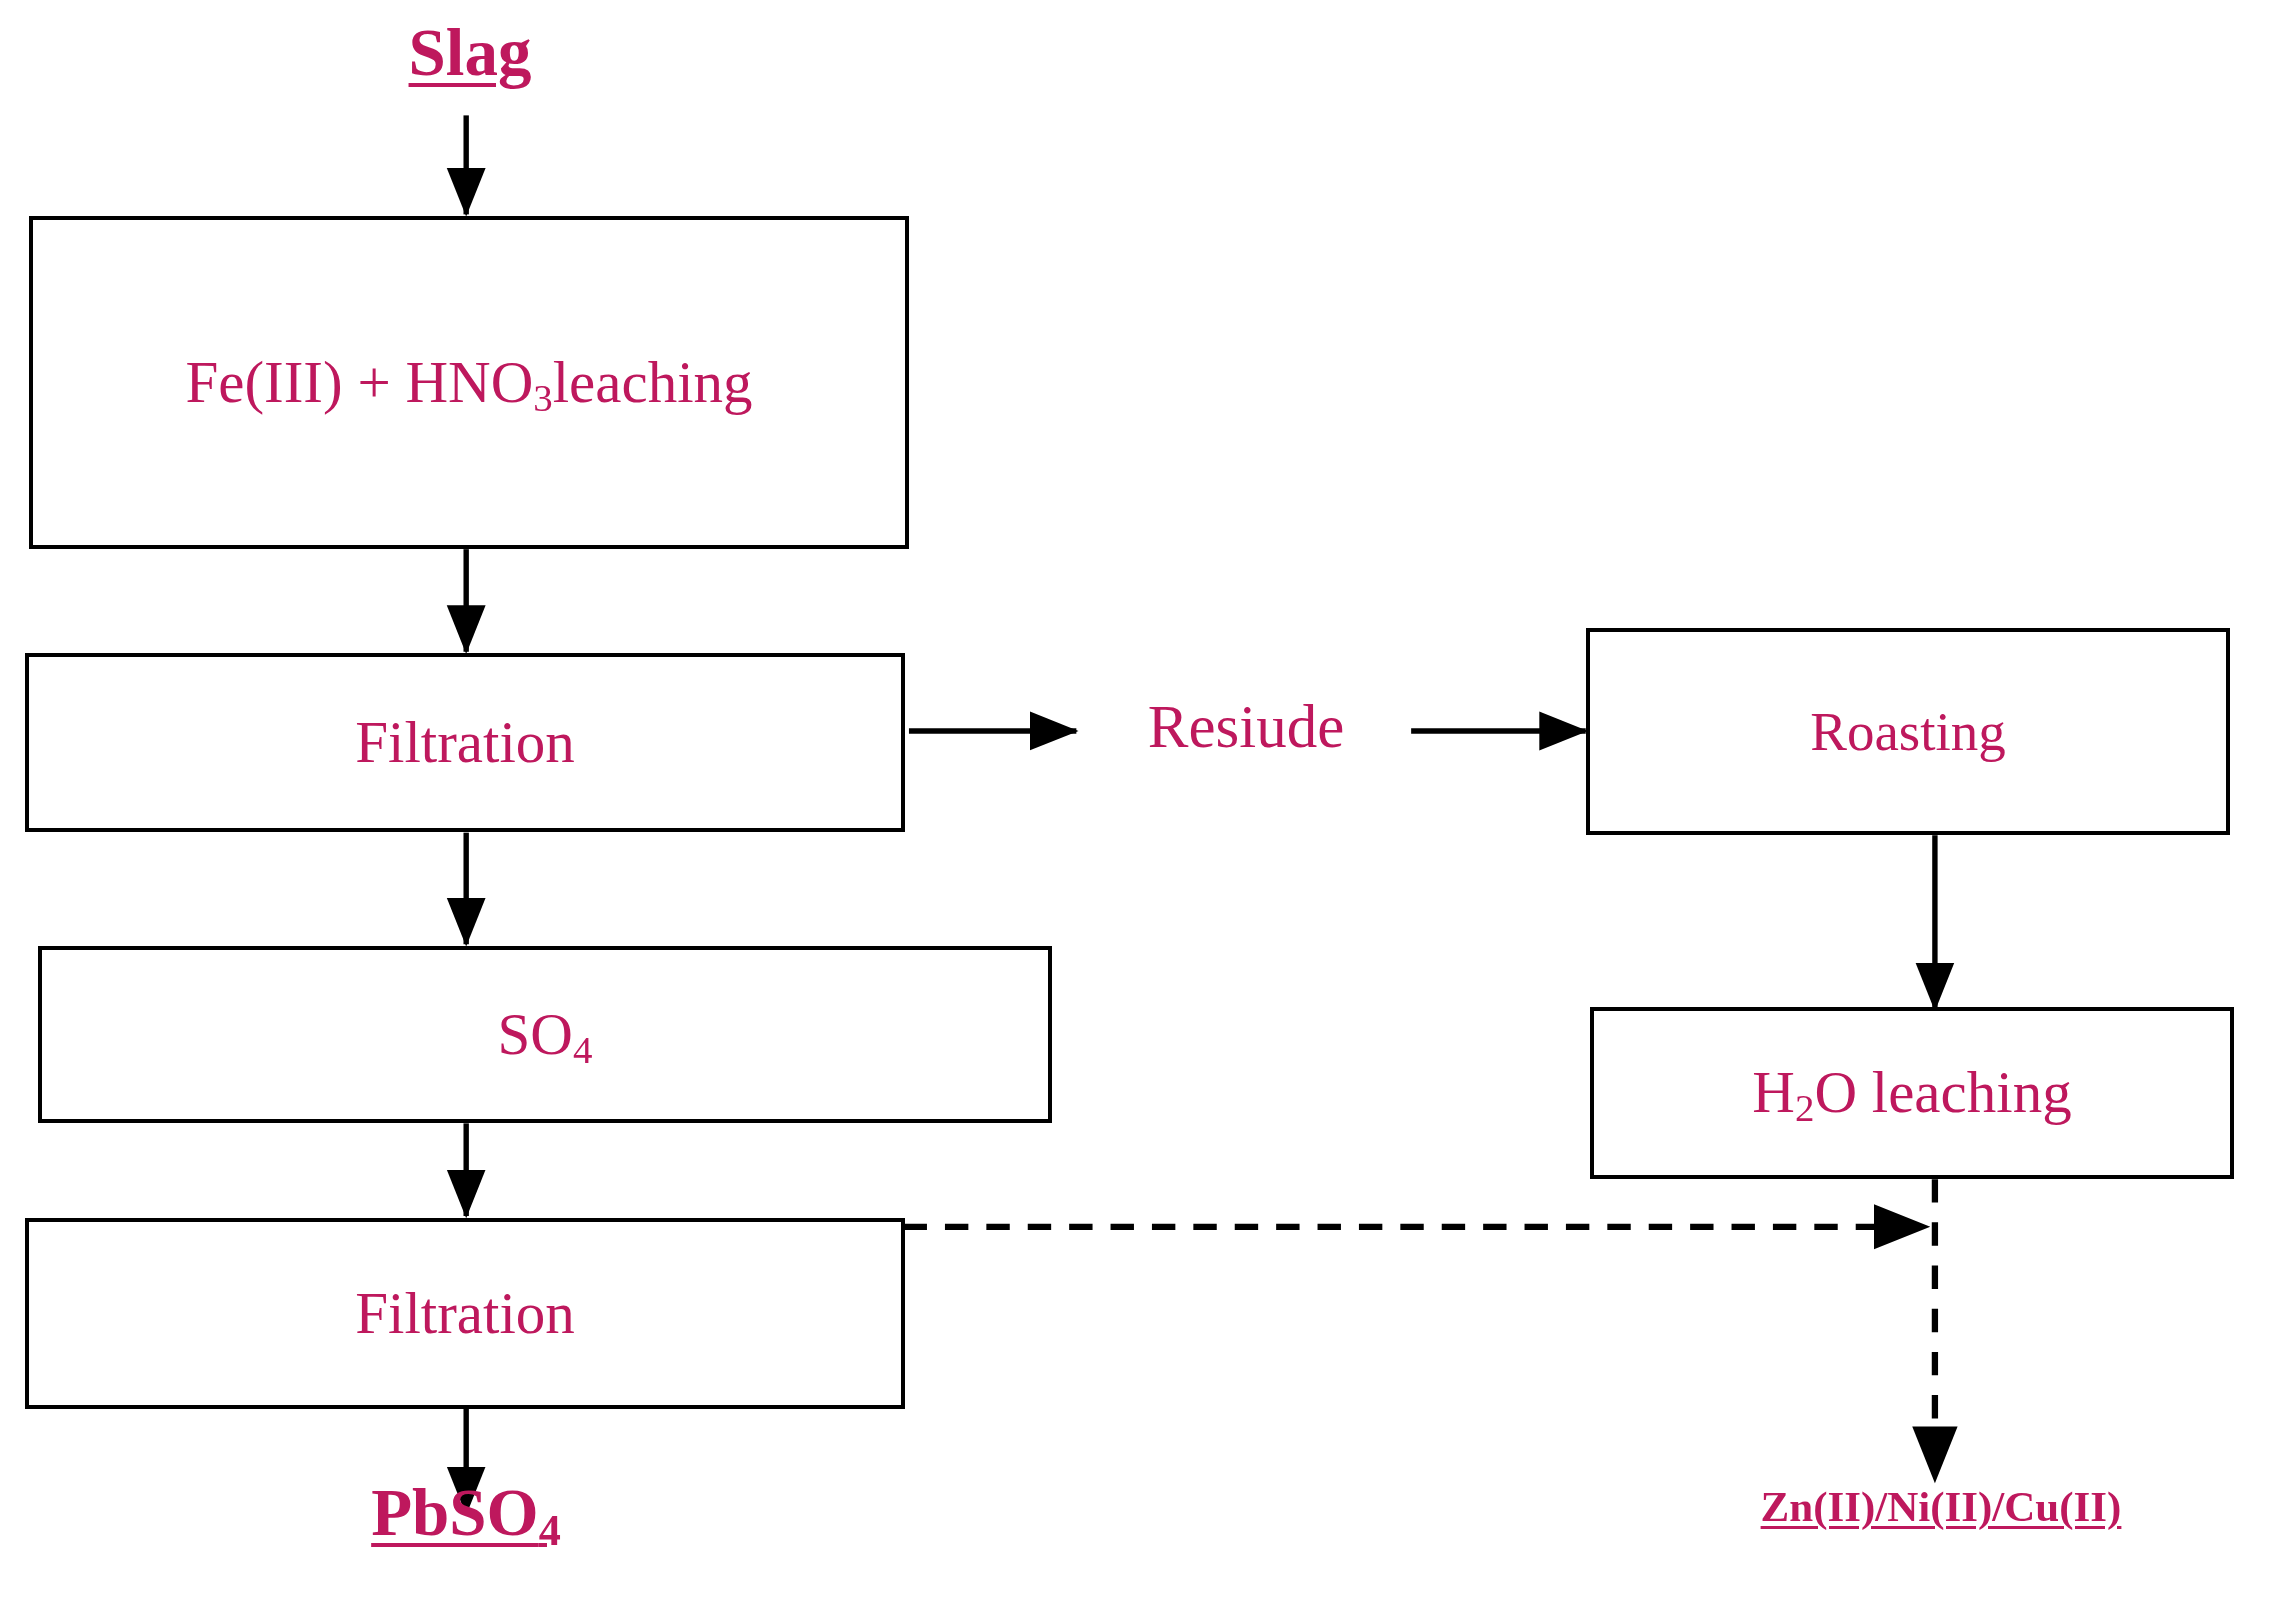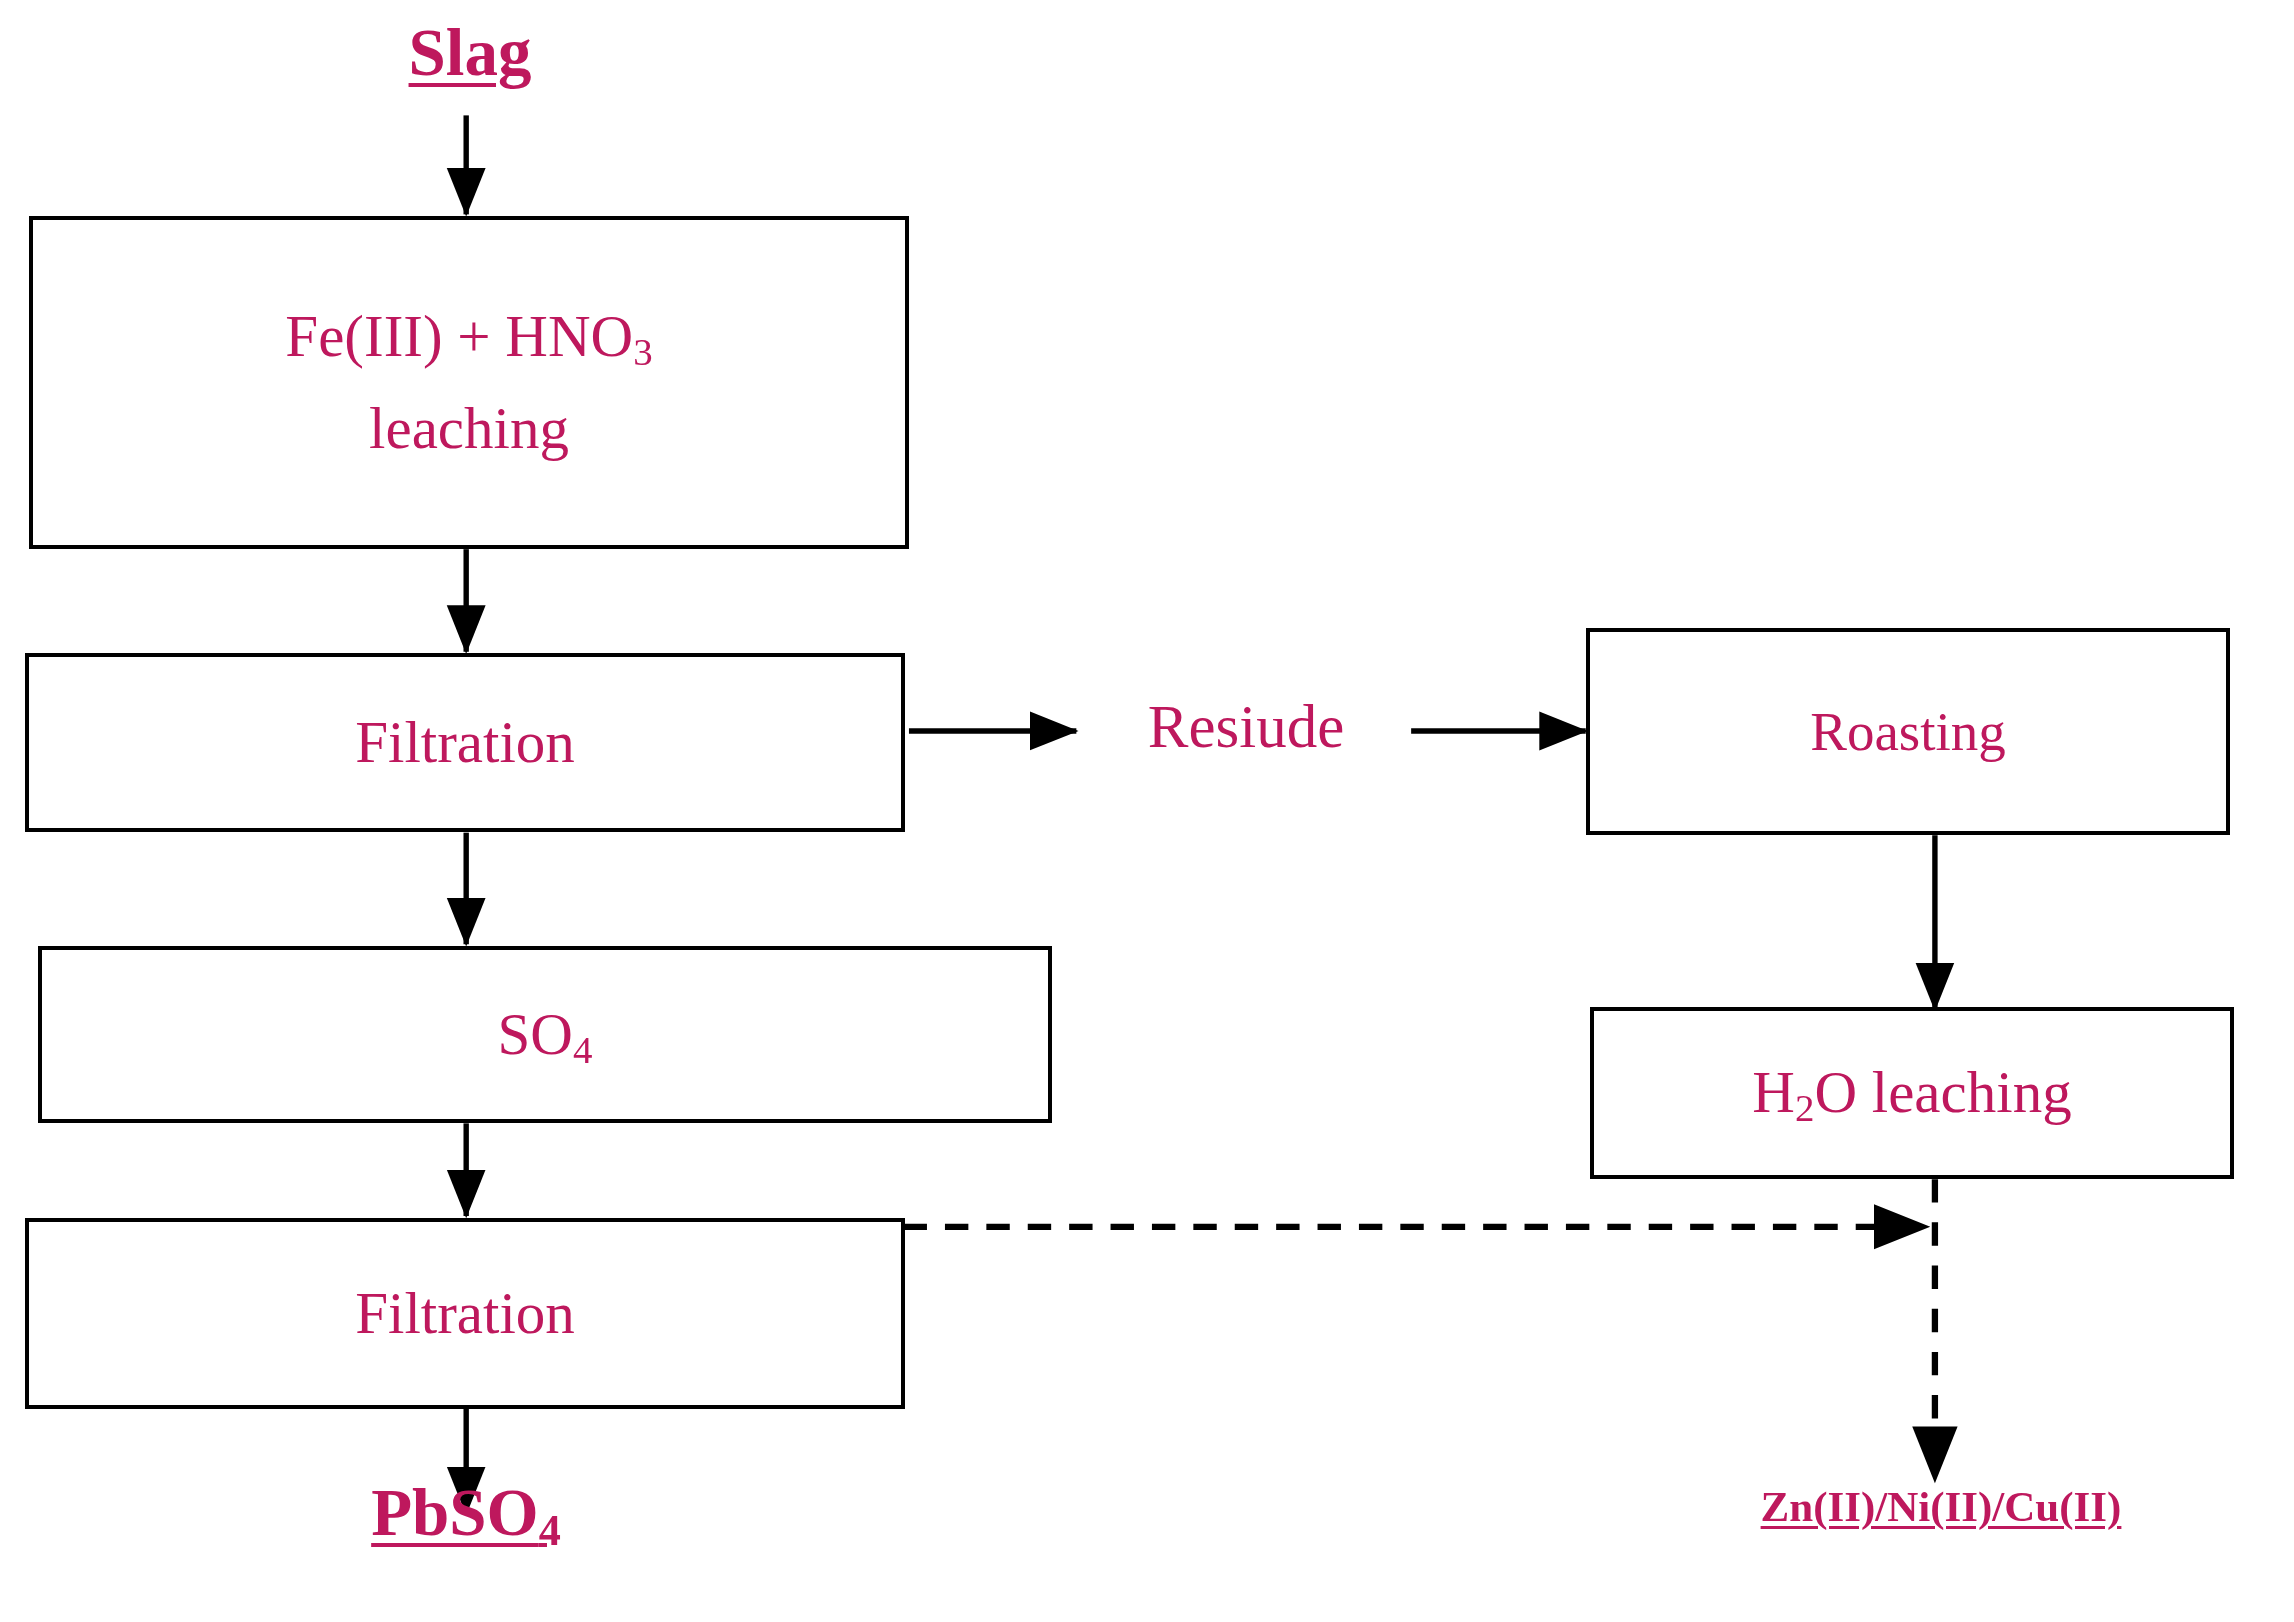--- a/index.html
+++ b/index.html
@@ -17,21 +17,21 @@
     color: #be185d;
   }
 
   
   .box {
     position: absolute;
     box-sizing: border-box;
     border: 4.5px solid #000000;
     background: #ffffff;
     display: flex;
-    flex-direction: column;
+    flex-direction: row;
     align-items: center;
     justify-content: center;
     text-align: center;
     line-height: 1.55;
   }
   .box .box-line {
     display: block;
     white-space: nowrap;
   }
 

